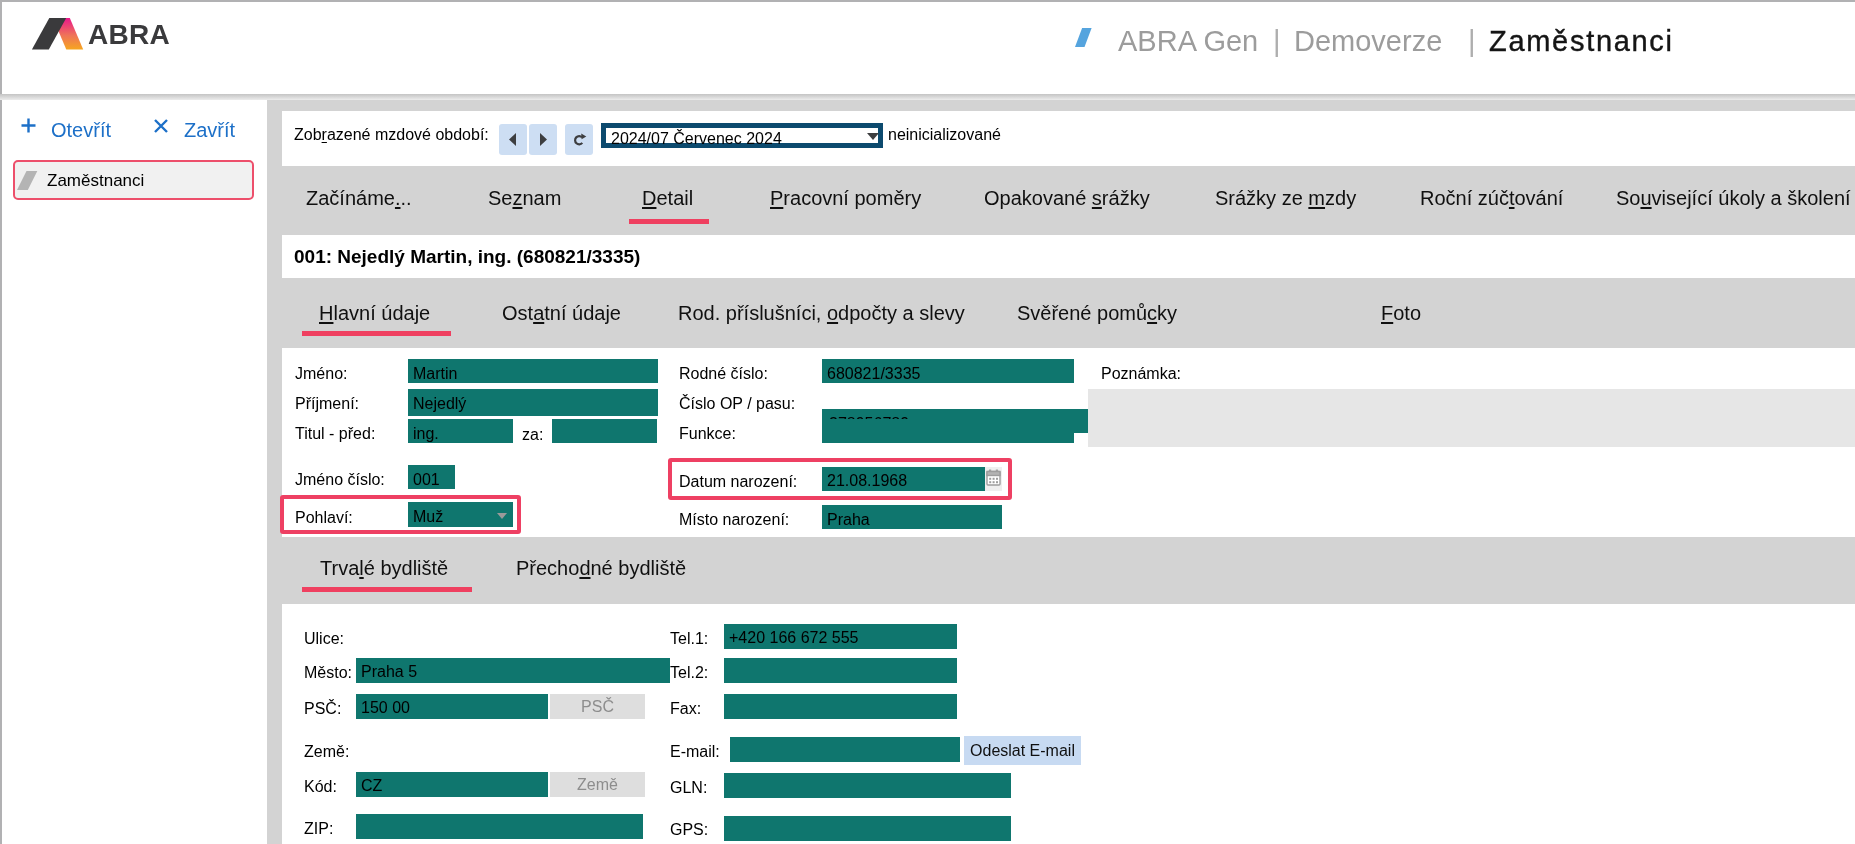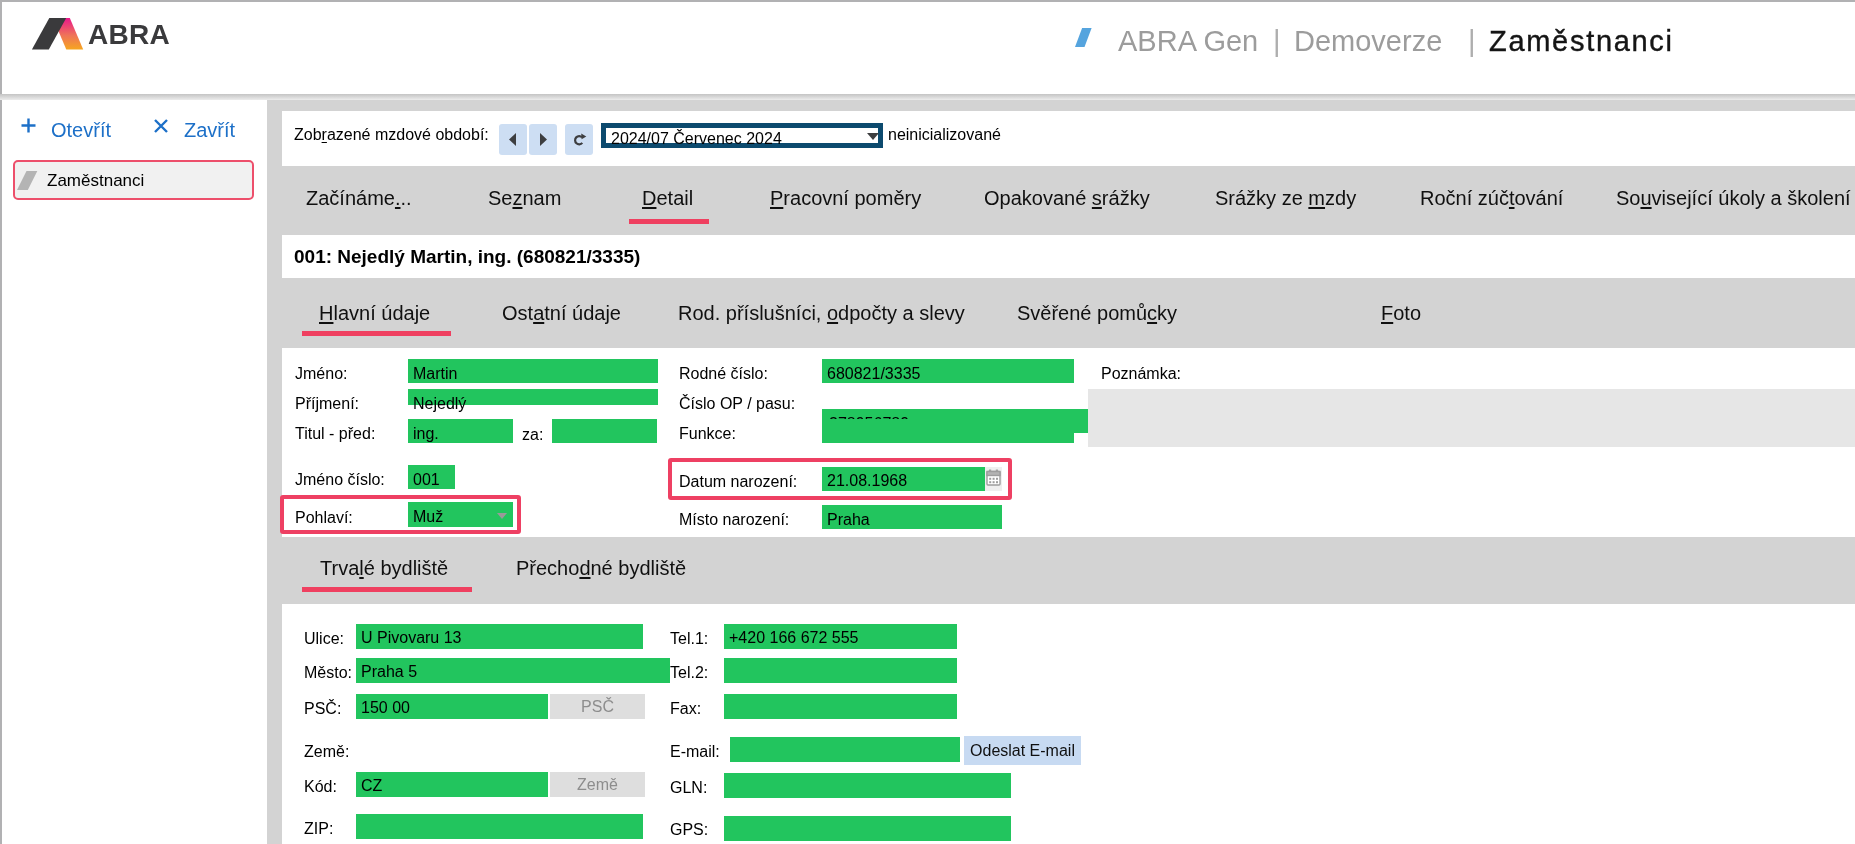--- a/index.html
+++ b/index.html
@@ -26,21 +26,21 @@
   #toolbar { left:282px; top:111px; width:1573px; height:55px; }
   .navbtn { top:124px; width:28px; height:31px; background:#cddef3; border-radius:3px; }
   #combo { left:601px; top:123px; width:282px; height:25px; background:#fff;
     border:5px solid #0c4a6e; font-size:16px; color:#000; line-height:22px; padding-left:5px; }
   #titlebar { left:282px; top:235px; width:1573px; height:43px; }
   #panel1 { left:282px; top:348px; width:1573px; height:189px; }
   #panel2 { left:282px; top:604px; width:1573px; height:240px; }
   .tabtxt { font-size:20px; color:#101010; white-space:nowrap; }
   .pinkbar { background:#ef4060; height:5px; }
   .lbl { font-size:16px; color:#000; white-space:nowrap; line-height:20px; }
-  .fld { background:#22c55e; font-size:16px; color:#000; padding-left:5px; padding-top:3px; white-space:nowrap; }
+  .fld { background:#0f766e; font-size:16px; color:#000; padding-left:5px; padding-top:3px; white-space:nowrap; }
   .pinkbox { border:4px solid #ee4063; border-radius:3px; }
   u { text-decoration:underline; text-underline-offset:2px; }
 </style>
 </head>
 <body>
 <div id="page">
   <div class="abs" id="header"></div>
   <div class="abs" id="btop"></div>
   <div class="abs" id="bleft"></div>
 
@@ -122,21 +122,21 @@
   <div class="abs pinkbar" style="left:302px;top:331px;width:149px;"></div>
   <div class="abs tabtxt" style="left:502px;top:302px;">Ost<u>a</u>tní údaje</div>
   <div class="abs tabtxt" style="left:678px;top:302px;">Rod. příslušníci, <u>o</u>dpočty a slevy</div>
   <div class="abs tabtxt" style="left:1017px;top:302px;">Svěřené pomů<u>c</u>ky</div>
   <div class="abs tabtxt" style="left:1381px;top:302px;"><u>F</u>oto</div>
 
   <div class="abs panel" id="panel1"></div>
   <div class="abs lbl" style="left:295px;top:364px;">Jméno:</div>
   <div class="abs fld" style="left:408px;top:359px;width:250px;height:24px;line-height:24px;">Martin</div>
   <div class="abs lbl" style="left:295px;top:394px;">Příjmení:</div>
-  <div class="abs fld" style="left:408px;top:389px;width:250px;height:16px;line-height:24px;">Nejedlý</div>
+  <div class="abs fld" style="left:408px;top:389px;width:250px;height:27px;line-height:24px;">Nejedlý</div>
   <div class="abs lbl" style="left:295px;top:424px;">Titul - před:</div>
   <div class="abs fld" style="left:408px;top:419px;width:105px;height:24px;line-height:24px;">ing.</div>
   <div class="abs lbl" style="left:522px;top:425px;">za:</div>
   <div class="abs fld" style="left:552px;top:419px;width:105px;height:24px;line-height:24px;"></div>
   <div class="abs lbl" style="left:295px;top:470px;">Jméno číslo:</div>
   <div class="abs fld" style="left:408px;top:465px;width:47px;height:24px;line-height:24px;">001</div>
   <div class="abs pinkbox" style="left:280px;top:495px;width:241px;height:39px;"></div>
   <div class="abs lbl" style="left:295px;top:508px;">Pohlaví:</div>
   <div class="abs fld" style="left:408px;top:502px;width:105px;height:25px;line-height:24px;">Muž</div>
   <svg class="abs" style="left:496px;top:512px;" width="12" height="8" viewBox="0 0 12 8">
@@ -172,21 +172,20 @@
 
   <div class="abs lbl" style="left:1087px;top:364px;margin-left:14px;">Poznámka:</div>
   <div class="abs" style="left:1088px;top:389px;width:767px;height:58px;background:#e6e6e6;"></div>
 
   <div class="abs tabtxt" style="left:320px;top:557px;">Trva<u>l</u>é bydliště</div>
   <div class="abs pinkbar" style="left:302px;top:587px;width:170px;"></div>
   <div class="abs tabtxt" style="left:516px;top:557px;">Přecho<u>d</u>né bydliště</div>
 
   <div class="abs panel" id="panel2"></div>
   <div class="abs lbl" style="left:304px;top:629px;">Ulice:</div>
-  <div class="abs fld" style="left:356px;top:624px;width:287px;height:25px;line-height:22px;">U Pivovaru 13</div>
   <div class="abs lbl" style="left:304px;top:663px;">Město:</div>
   <div class="abs fld" style="left:356px;top:658px;width:314px;height:25px;line-height:22px;">Praha 5</div>
   <div class="abs lbl" style="left:304px;top:699px;">PSČ:</div>
   <div class="abs fld" style="left:356px;top:694px;width:192px;height:25px;line-height:22px;">150 00</div>
   <div class="abs" style="left:550px;top:694px;width:95px;height:25px;background:#dedede;color:#8d8d8d;font-size:16px;text-align:center;line-height:25px;">PSČ</div>
   <div class="abs lbl" style="left:304px;top:742px;">Země:</div>
   <div class="abs lbl" style="left:304px;top:777px;">Kód:</div>
   <div class="abs fld" style="left:356px;top:772px;width:192px;height:25px;line-height:22px;">CZ</div>
   <div class="abs" style="left:550px;top:772px;width:95px;height:25px;background:#dedede;color:#8d8d8d;font-size:16px;text-align:center;line-height:25px;">Země</div>
   <div class="abs lbl" style="left:304px;top:819px;">ZIP:</div>

